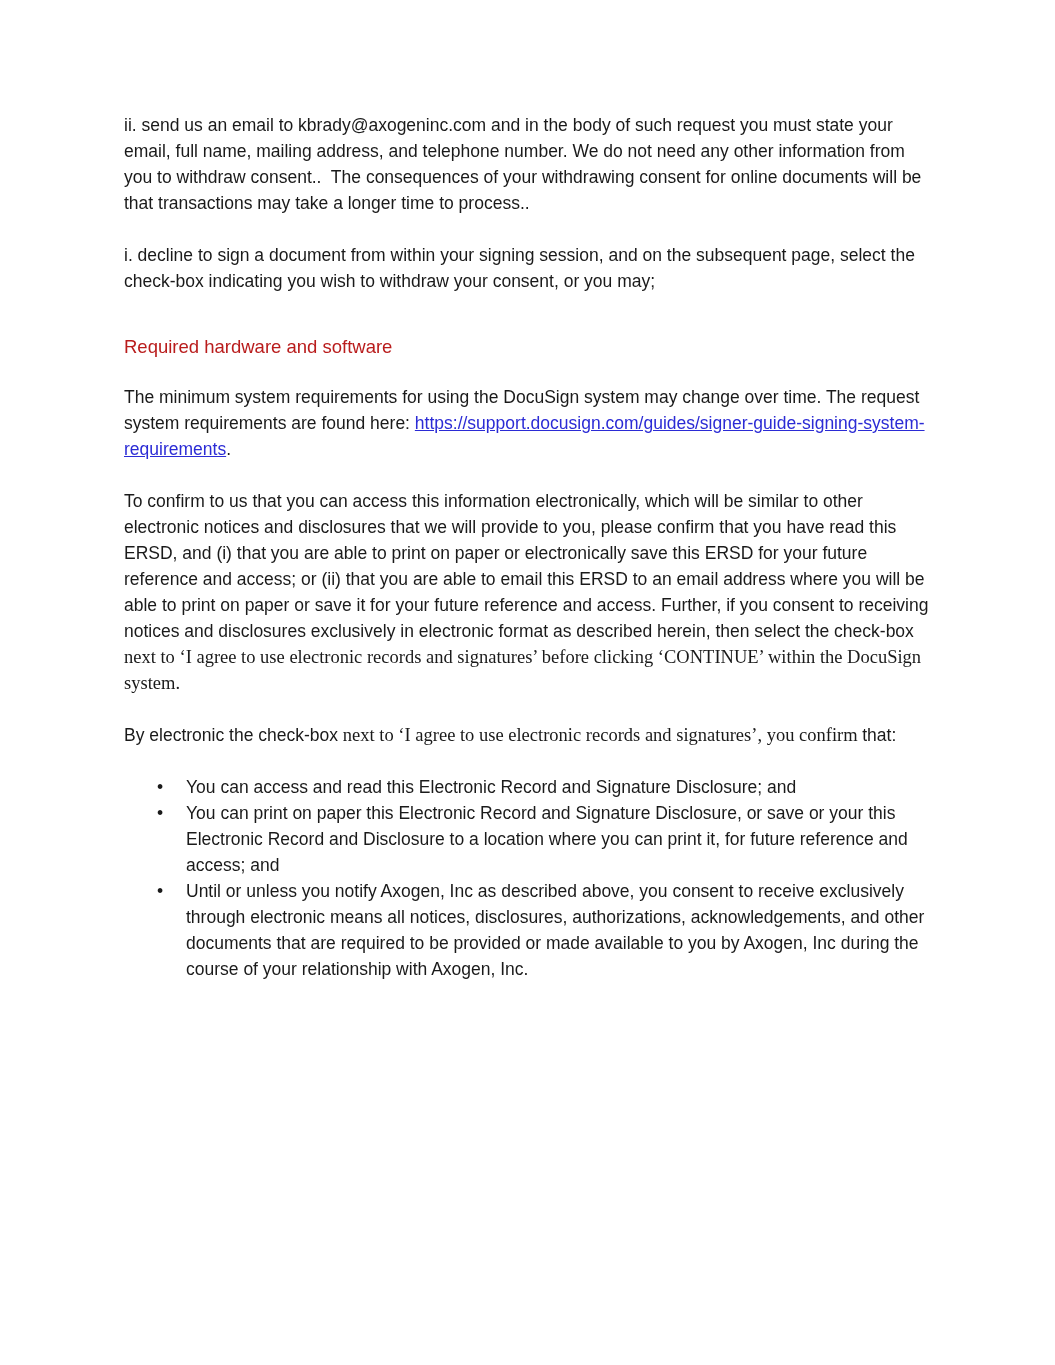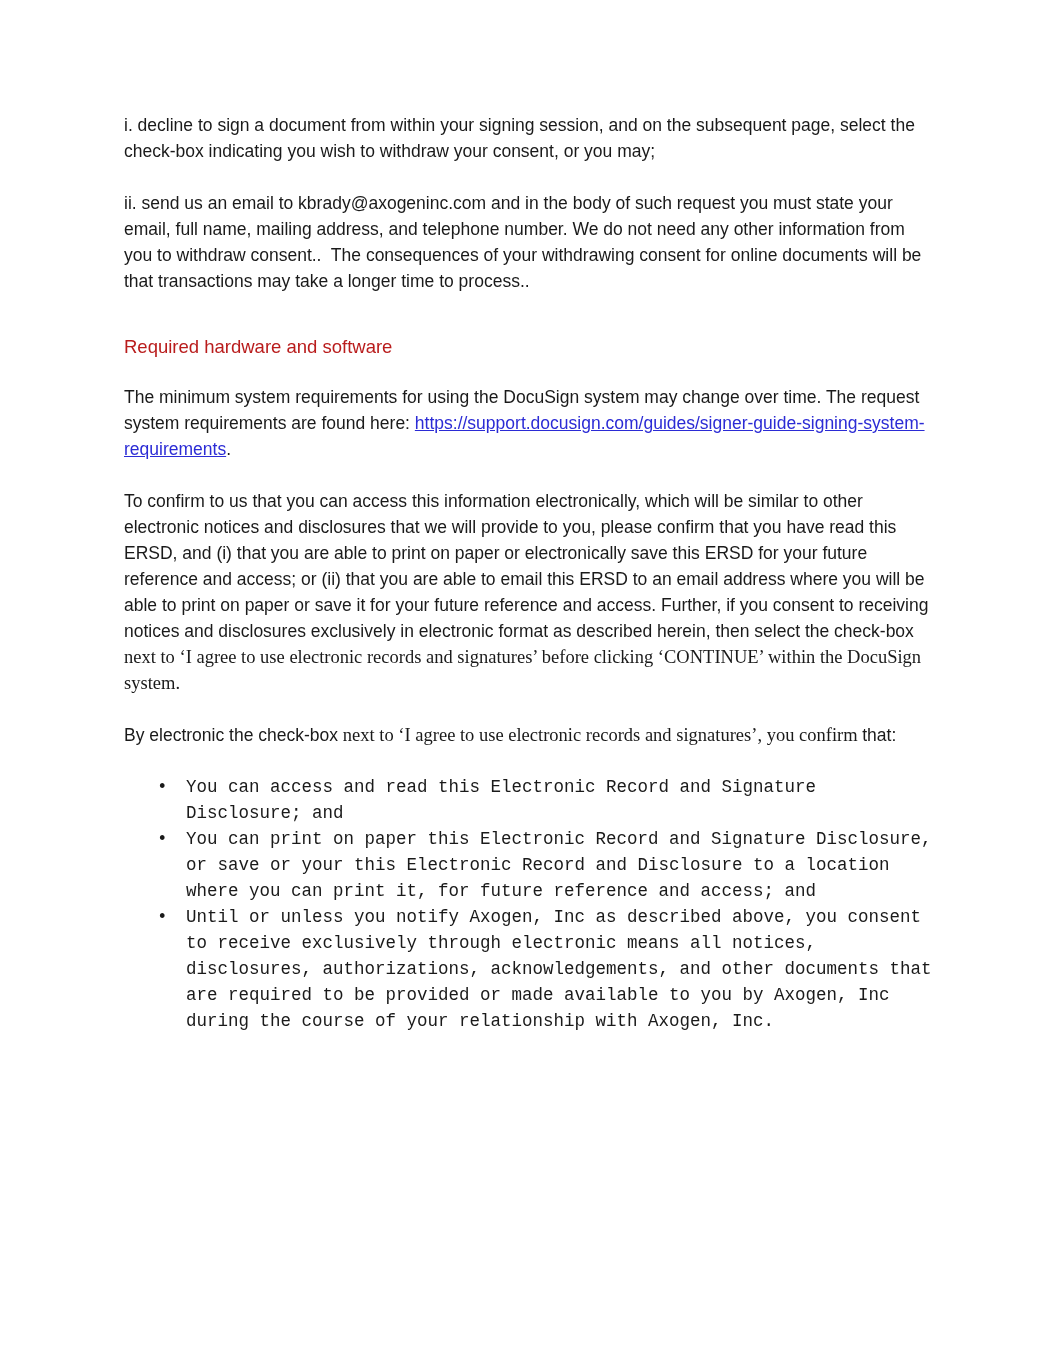--- a/index.html
+++ b/index.html
@@ -47,40 +47,39 @@
     margin: 0;
     padding: 0;
     list-style: none;
   }
   ul.doc-bullets li {
     position: relative;
     margin: 0;
     padding: 0 0 0 62px;
     font-size: 17.5px;
     line-height: 26px;
-    font-family: Liberation Mono, monospace;
   }
   ul.doc-bullets li::before {
     content: "•";
     position: absolute;
     left: 33px;
     top: 0;
     font-size: 17.5px;
     line-height: 26px;
     color: #1a1a1a;
   }
 </style>
 </head>
 <body>
 
 <div class="content">
 
+  <p>ii. send us an email to kbrady@axogeninc.com and in the body of such request you must state your email, full name, mailing address, and telephone number. We do not need any other information from you to withdraw consent..  The consequences of your withdrawing consent for online documents will be that transactions may take a longer time to process..</p>
+
   <p>i. decline to sign a document from within your signing session, and on the subsequent page, select the check-box indicating you wish to withdraw your consent, or you may;</p>
-
-  <p>ii. send us an email to kbrady@axogeninc.com and in the body of such request you must state your email, full name, mailing address, and telephone number. We do not need any other information from you to withdraw consent..  The consequences of your withdrawing consent for online documents will be that transactions may take a longer time to process..</p>
 
   <h2>Required hardware and software</h2>
 
   <p><span>The minimum system requirements for using the DocuSign system may change over time. The request system requirements are found here: </span><a class="doc-link">https://support.docusign.com/guides/signer-guide-signing-system-requirements</a><span>.</span></p>
 
 
   <p><span>To confirm to us that you can access this information electronically, which will be similar to other electronic notices and disclosures that we will provide to you, please confirm that you have read this ERSD, and (i) that you are able to print on paper or electronically save this ERSD for your future reference and access; or (ii) that you are able to email this ERSD to an email address where you will be able to print on paper or save it for your future reference and access. Further, if you consent to receiving notices and disclosures exclusively in electronic format as described herein, then select the check-box </span><span class="serif-run">next to ‘I agree to use electronic records and signatures’ before clicking ‘CONTINUE’ within the DocuSign system.</span></p>
 
   <p><span>By electronic the check-box </span><span class="serif-run">next to ‘I agree to use electronic records and signatures’, you confirm </span><span>that:</span></p>
 

